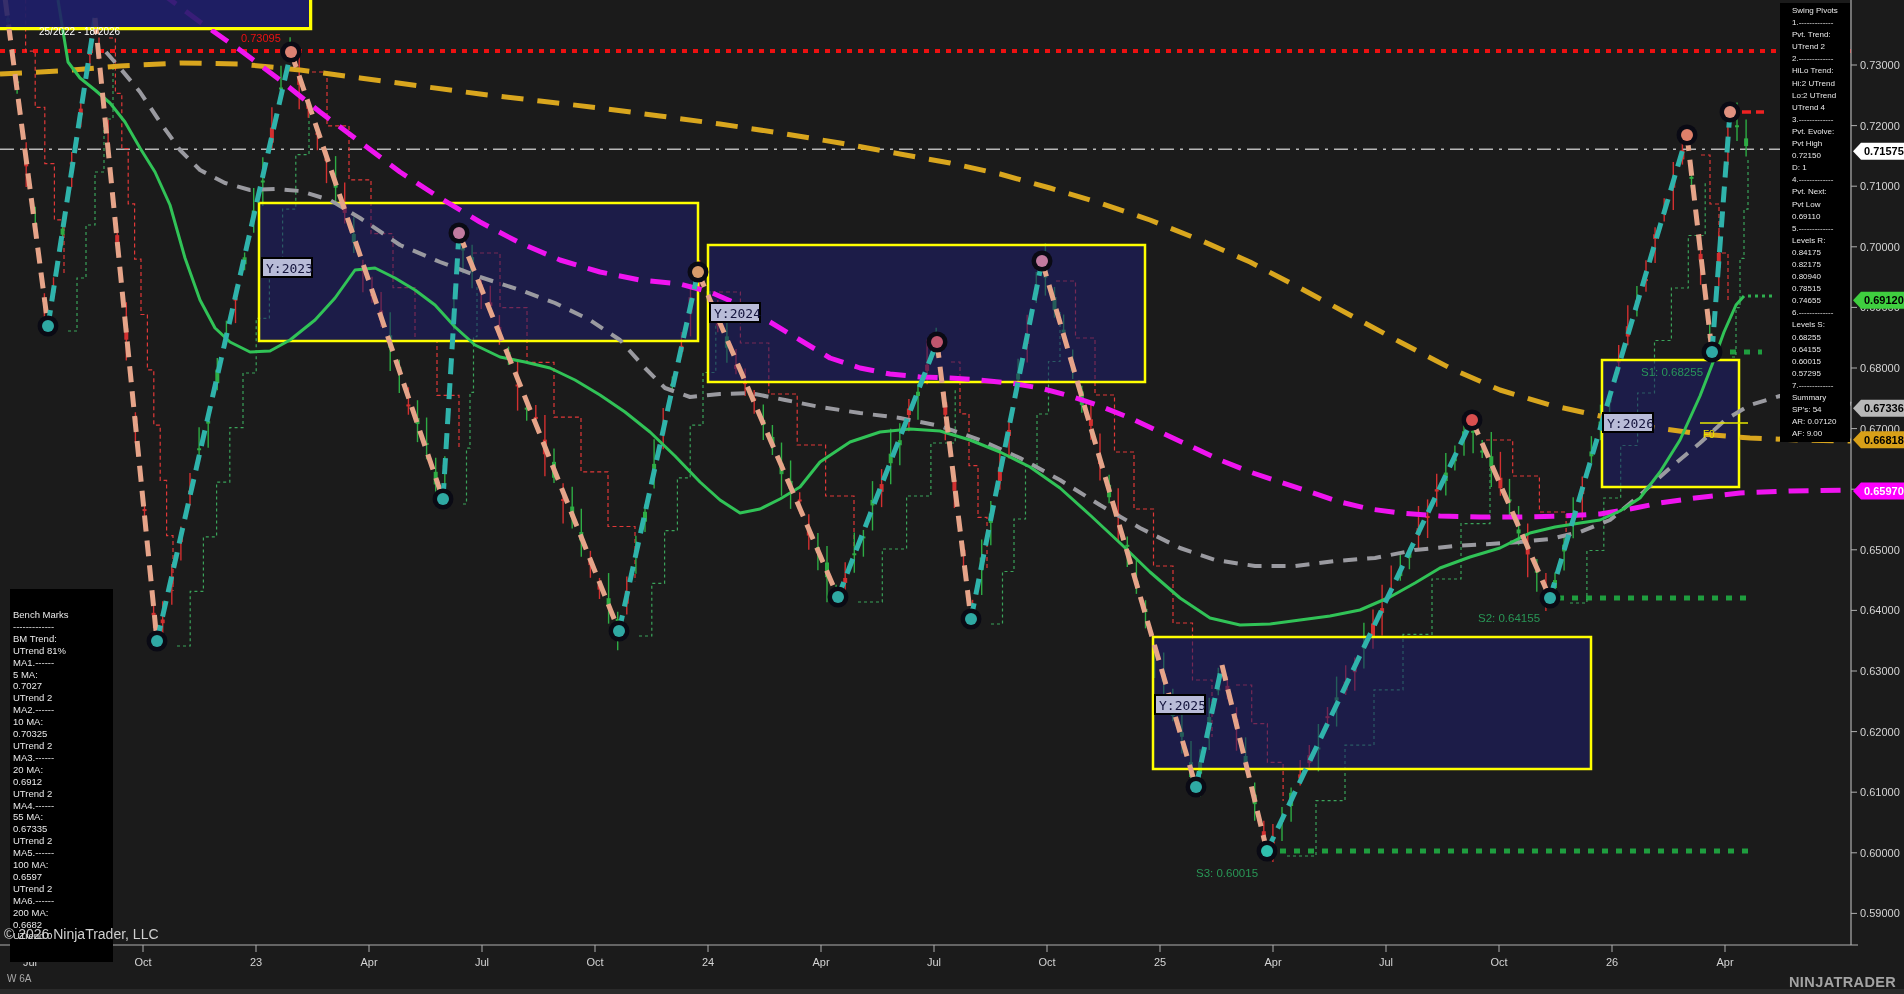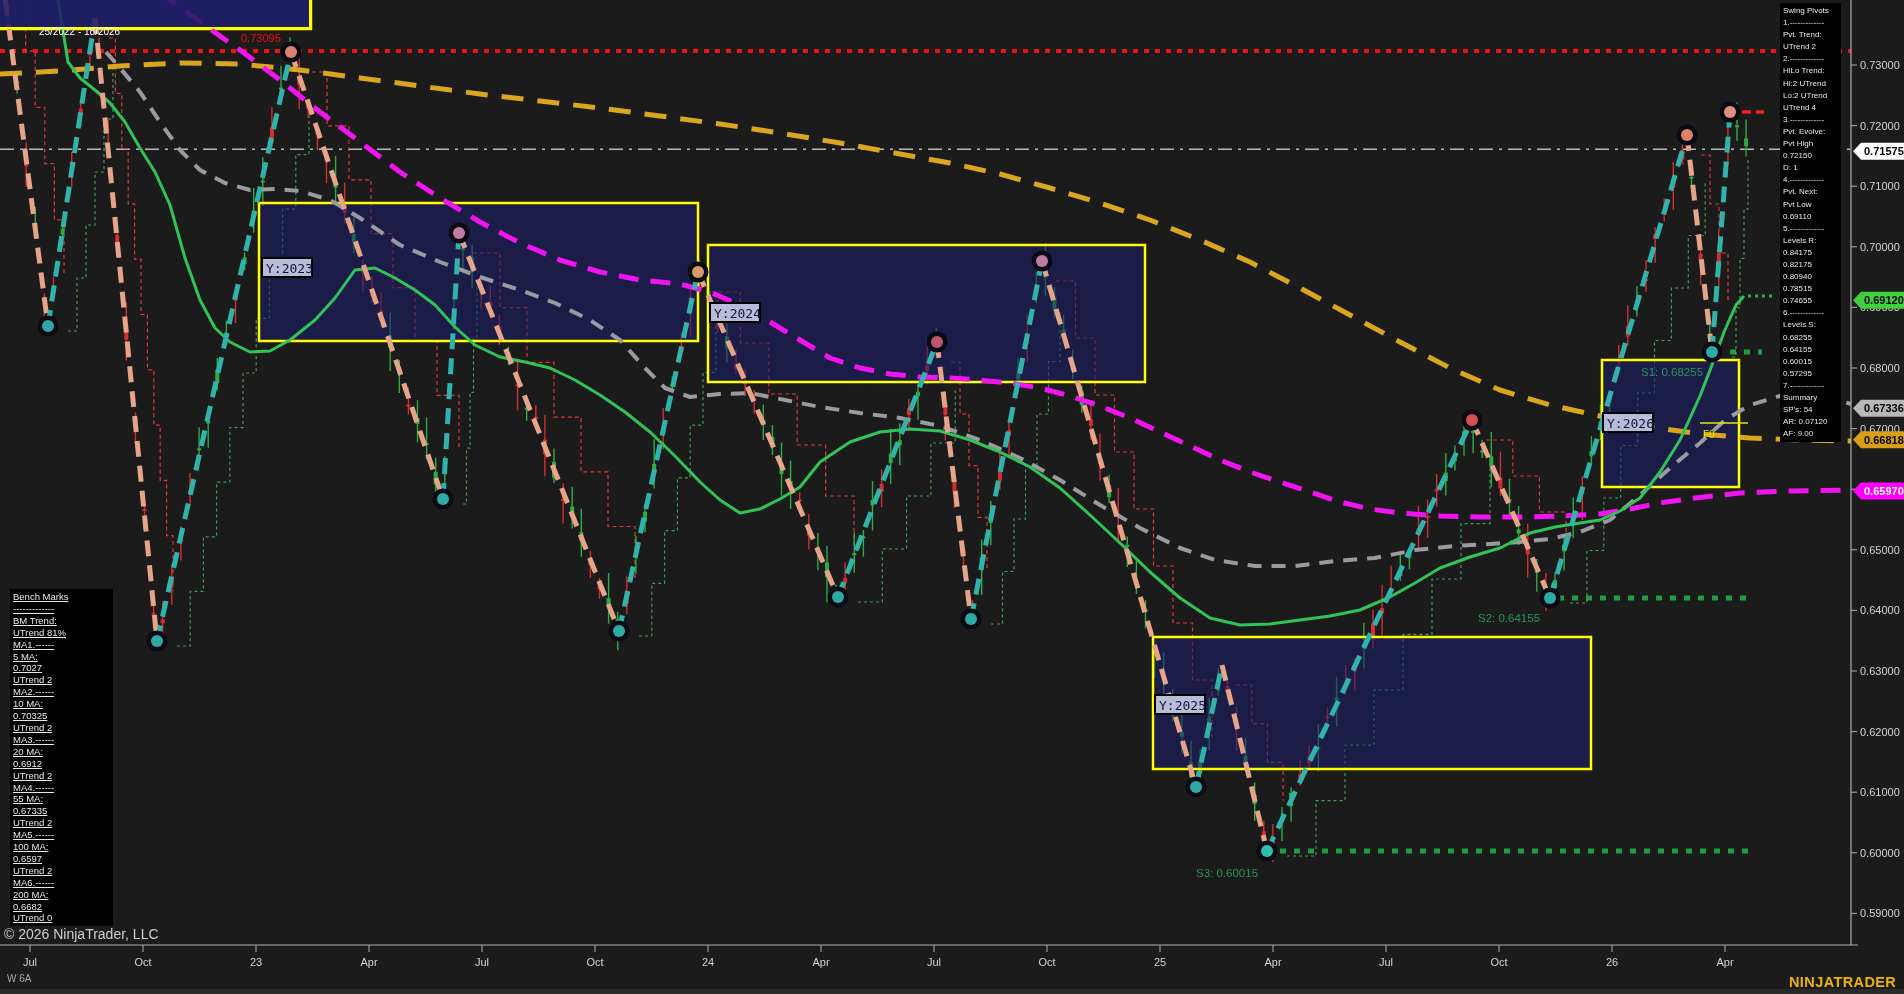--- a/index.html
+++ b/index.html
@@ -1,31 +1,31 @@
 <!DOCTYPE html>
 <html><head>
 <meta charset="utf-8">
 <style>
   html,body{margin:0;padding:0;background:#1b1b1b;width:1904px;height:994px;overflow:hidden;
             font-family:"Liberation Sans",sans-serif;}
   #stage{position:relative;width:1904px;height:994px;background:#1b1b1b;}
   svg{position:absolute;left:0;top:0;}
   .panel{position:absolute;background:#000;color:#e8e8e8;white-space:pre;}
-  #bench-panel{left:10px;top:589px;width:97px;font-size:9.5px;line-height:11.9px;padding:2px 3px;text-decoration:underline;}
-  #swing-panel{left:1780px;top:3px;width:57px;font-size:8px;line-height:12.1px;padding:2px 1px 2px 3px;}
+  #bench-panel{left:10px;top:589px;width:97px;font-size:9.5px;line-height:11.9px;padding:20px 3px;}
+  #swing-panel{left:1780px;top:3px;width:57px;font-size:8px;line-height:12.1px;padding:2px 1px 2px 12px;}
   #title-block{position:absolute;left:0;top:20px;width:258px;height:68px;background:rgba(16,16,16,0.68);
                color:#f2f2f2;padding-left:8px;box-sizing:border-box;}
   #title-block .l1{font-size:21.5px;line-height:30px;display:block;margin-top:2px;}
   #title-block .l2{font-size:21.5px;line-height:30px;display:block;}
   #daterange-box{position:absolute;left:-8px;top:-20px;width:319px;height:49px;background:rgba(31,31,102,0.88);
                  border:2px solid #ffff00;box-sizing:border-box;}
   #daterange-label{position:absolute;left:14px;top:26px;color:#fff;font-size:10px;padding-left:25px;}
   #copyright{position:absolute;left:4px;top:926px;color:#cfcfcf;font-size:14px;}
   #statusbar{position:absolute;left:7px;top:973px;color:#a8a8a8;font-size:10px;}
-  #brand-logo{position:absolute;left:1789px;top:974px;color:#eab308;font-size:14.5px;font-weight:bold;
+  #brand-logo{position:absolute;left:1789px;top:974px;color:#a3a3a3;font-size:14.5px;font-weight:bold;
               letter-spacing:0.4px;}
   #bottom-strip{position:absolute;left:0;top:989px;width:1904px;height:5px;background:#2a2a2a;}
 </style>
 </head>
 <body>
 
 <div id="stage">
   <svg id="chart-svg" width="1904" height="994">
       <g>
         <line x1="0" y1="51" x2="1851" y2="51" stroke="#ee1111" stroke-width="4" stroke-dasharray="5 6"></line>

